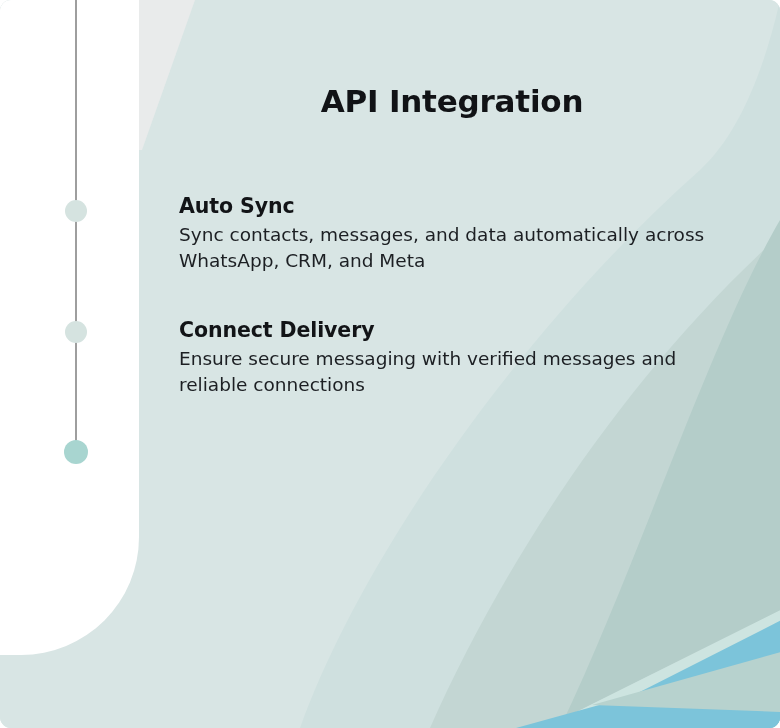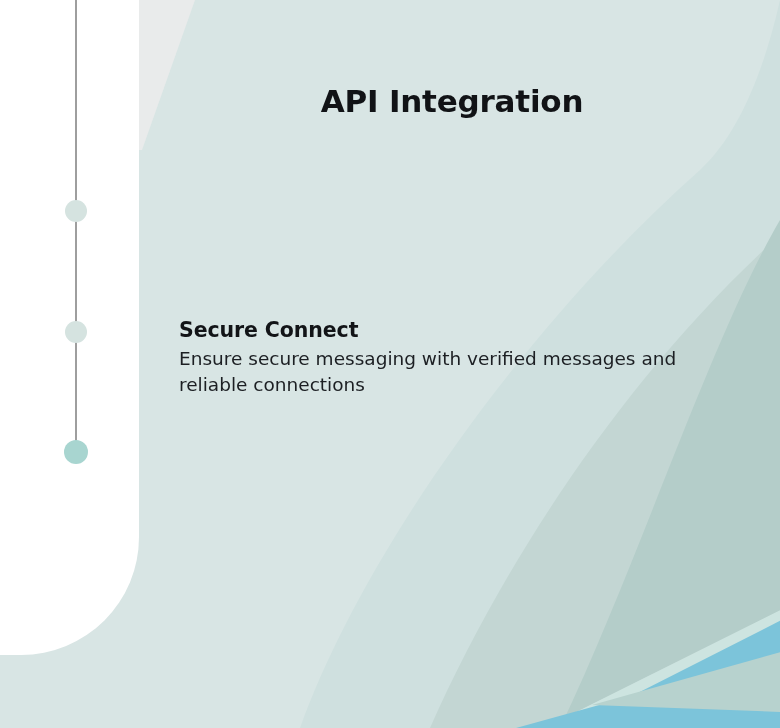--- a/index.html
+++ b/index.html
@@ -8,20 +8,21 @@
     padding: 0;
     background: #ffffff;
   }
   #slide {
     position: relative;
     width: 780px;
     height: 728px;
     overflow: hidden;
     background: #d8e5e4;
     font-family: "DejaVu Sans", "Liberation Sans", sans-serif;
+    border-radius: 11px;
   }
 
   
   #bg-art {
     position: absolute;
     inset: 0;
     width: 780px;
     height: 728px;
     display: block;
   }
@@ -182,21 +183,25 @@
     <div class="timeline-line"></div>
     <div class="tl-dot tl-dot-1" style="background: rgb(213, 227, 224);"></div>
     <div class="tl-dot tl-dot-2" style="background: rgb(213, 227, 224);"></div>
     <div class="tl-dot tl-dot-3" style="background: rgb(168, 213, 208);"></div>
   </div>
 
   <div class="content">
 
     <div class="slide-title">API Integration</div>
 
+    <div class="feature feature-1">
+      <p class="feature-heading">Auto Sync</p>
+      <p class="feature-body">Sync contacts, messages, and data automatically across WhatsApp, CRM, and Meta</p>
+    </div>
 
     <div class="feature feature-2">
-      <p class="feature-heading">Secure Connect</p>
+      <p class="feature-heading">Connect Delivery</p>
       <p class="feature-body">Ensure secure messaging with verified messages and reliable connections</p>
     </div>
 
 
   </div>
 </div>
 
 </body></html>

